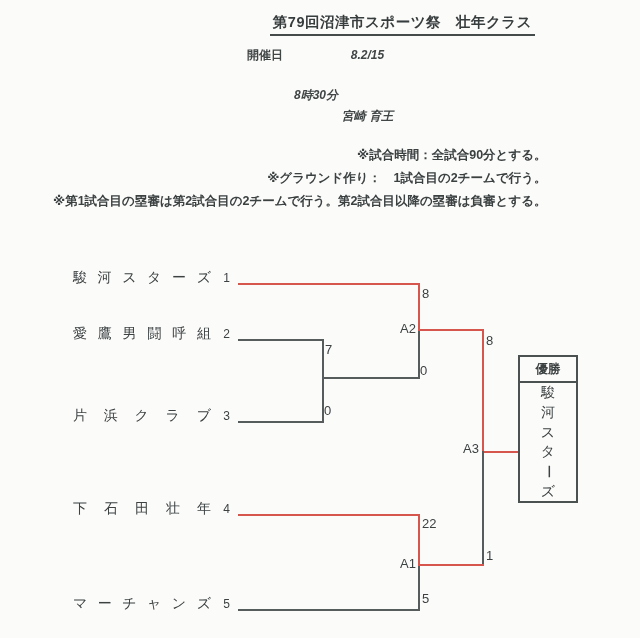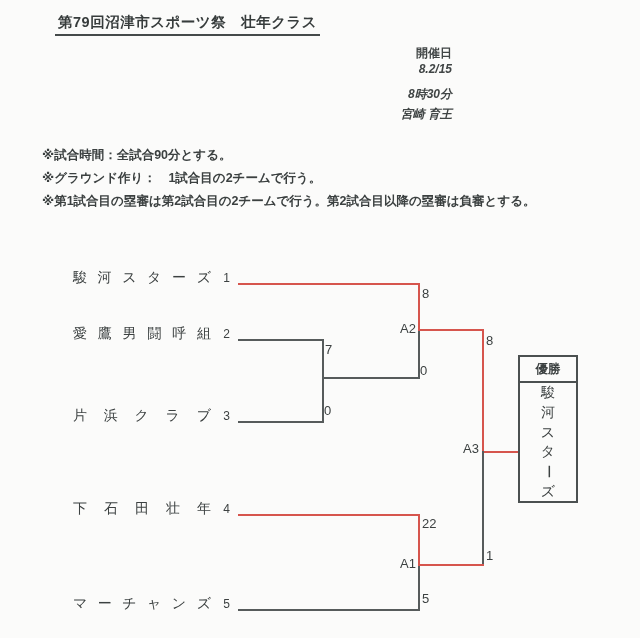--- a/index.html
+++ b/index.html
@@ -6,32 +6,32 @@
   body{
     width:640px;height:638px;
     font-family:"Liberation Sans","DejaVu Sans",sans-serif;
     background:#f4f4f2;
   }
   .page{
     position:relative;width:640px;height:638px;overflow:hidden;
     background:#fbfbfa;color:#3e4343;
   }
   
-  .title-wrap{position:absolute;left:55px;top:13px;width:480px;text-align:left;}
+  .title-wrap{position:absolute;left:55px;top:13px;width:480px;text-align:right;}
   .title{
     display:inline-block;font-size:14.5px;font-weight:bold;letter-spacing:.5px;
     color:#373c3c;border-bottom:2px solid #454a4a;padding:0 3px 2px 3px;white-space:nowrap;
   }
   
   .info{position:absolute;left:180px;top:45px;width:272px;}
-  .info-row{display:flex;height:20.4px;align-items:flex-end;flex-direction:column;}
+  .info-row{display:flex;height:20.4px;align-items:center;}
   .info-label{width:103px;text-align:right;font-size:12px;font-weight:600;color:#404545;white-space:nowrap;}
   .info-value{flex:1;text-align:center;font-size:12px;font-weight:600;color:#404545;white-space:nowrap;font-style:italic;}
   
-  .notes{position:absolute;left:42px;top:144px;}
+  .notes{position:absolute;left:53px;top:144px;text-align:right;}
   .note-line{height:23px;line-height:23px;font-size:12.5px;font-weight:600;color:#3b4040;white-space:nowrap;}
   
   .ln{position:absolute;}
   .h{height:2px;}
   .v{width:2px;}
   .red{background:#d6554d;}
   .blk{background:#565b5b;}
   .team{position:absolute;left:73px;width:158px;height:16px;display:flex;align-items:flex-end;}
   .tname{width:138px;display:flex;justify-content:space-between;font-size:14px;line-height:15px;color:#3c4141;white-space:nowrap;}
   .tseed{margin-left:auto;font-size:12px;line-height:14px;color:#3c4141;padding-right:1px;}

